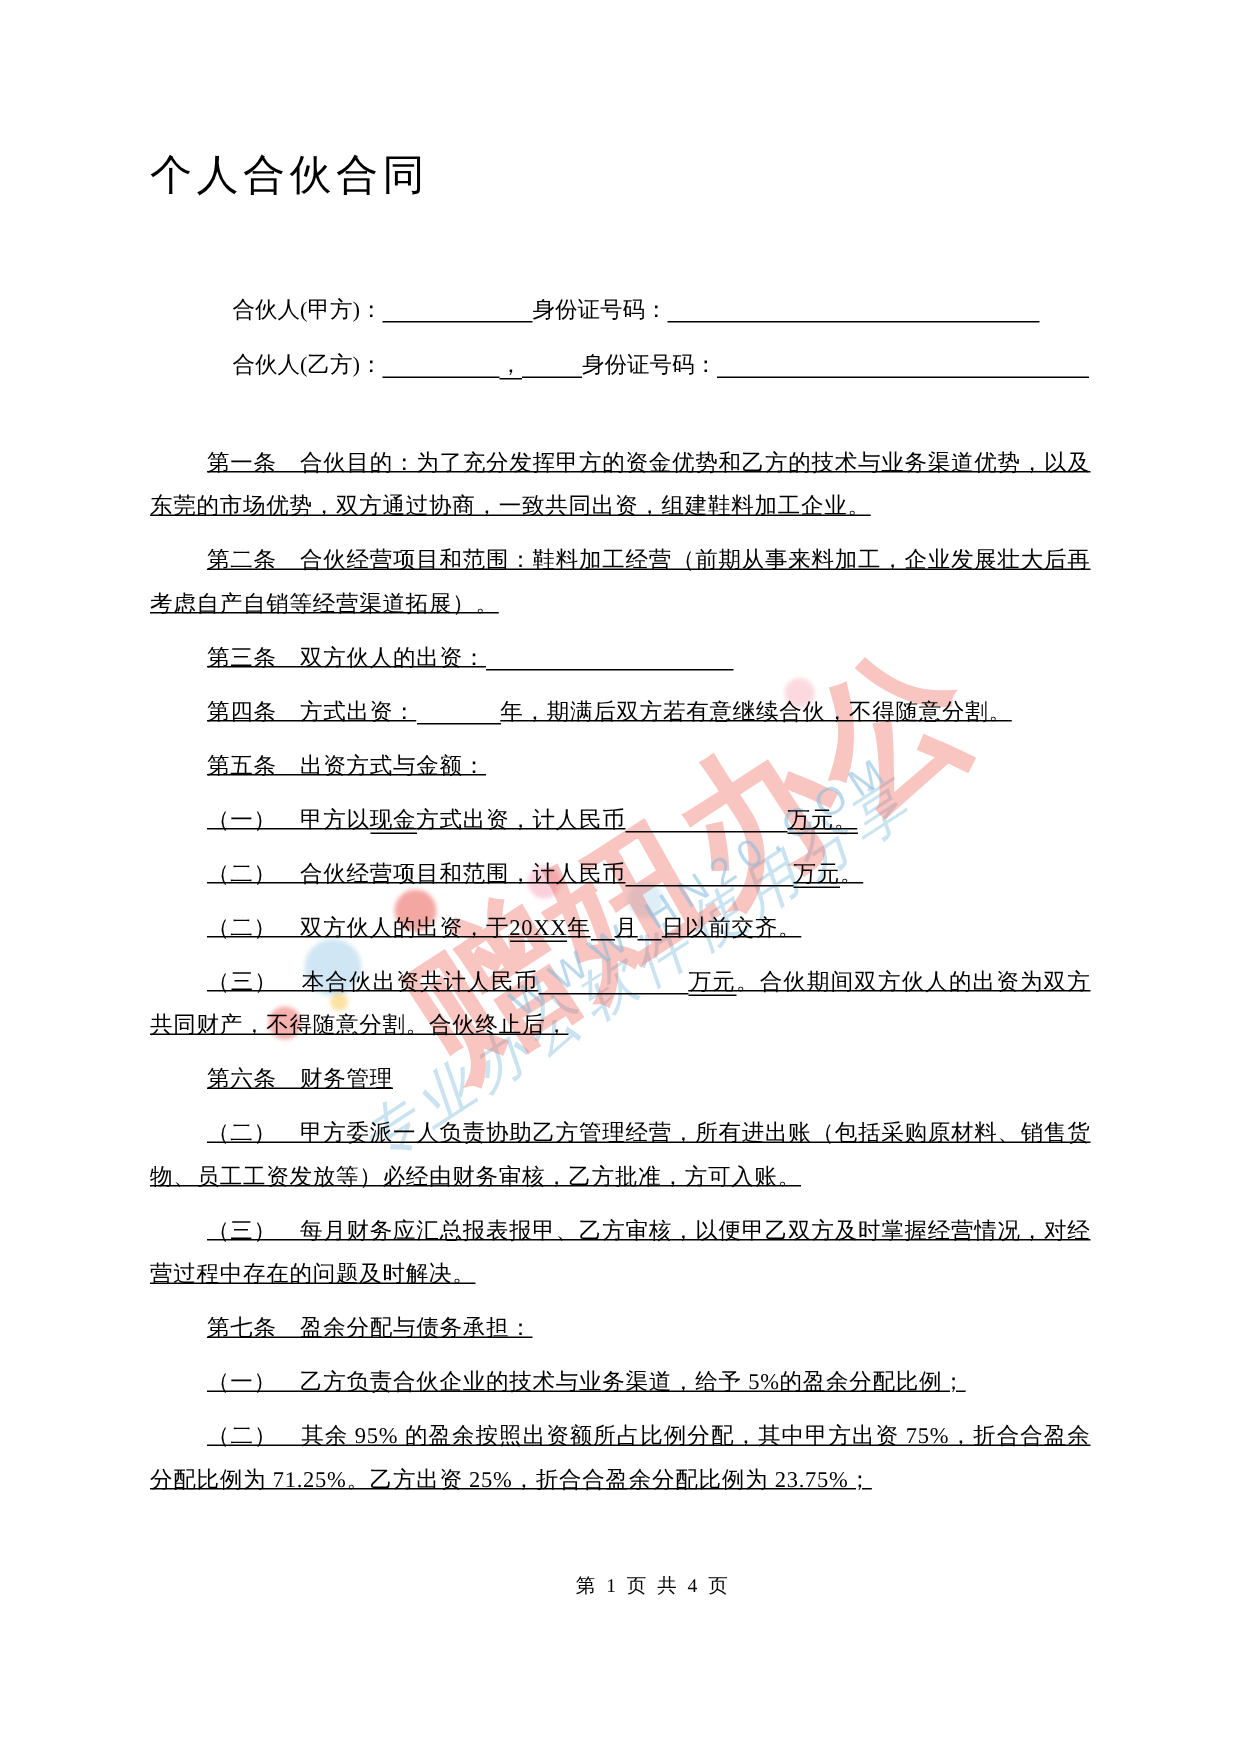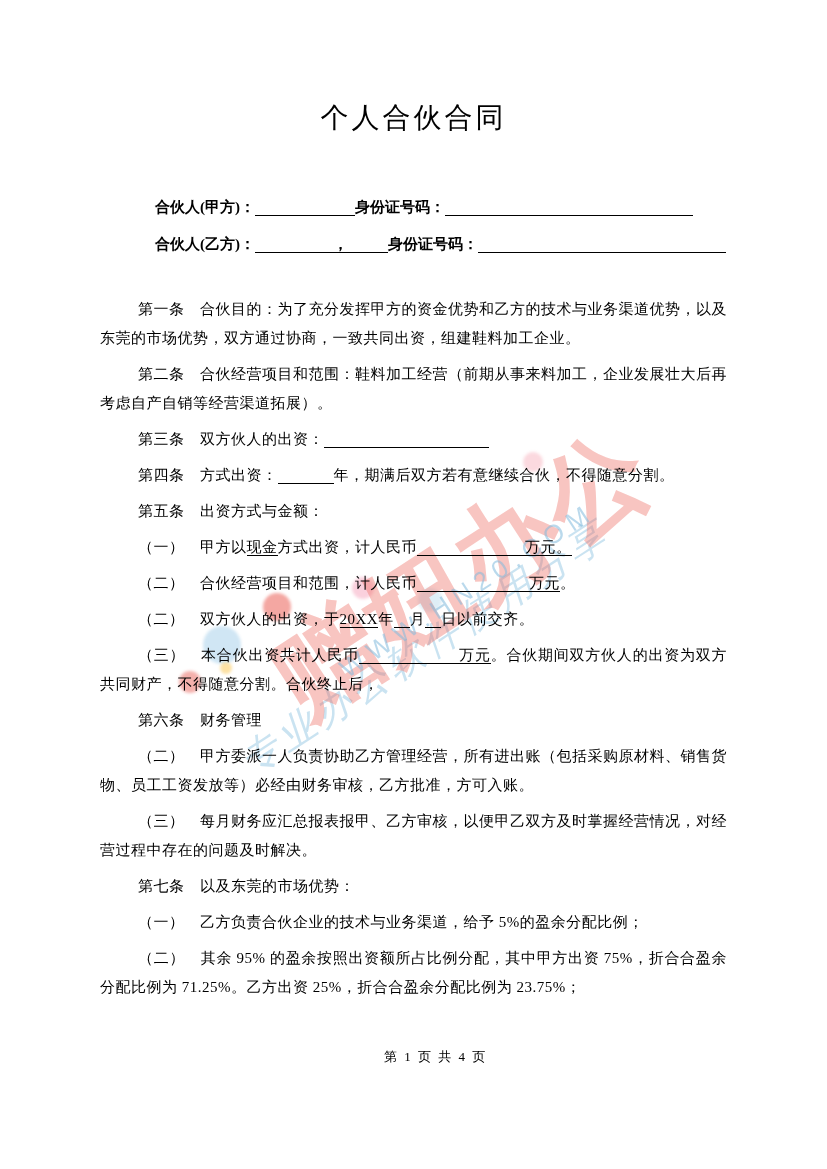--- a/index.html
+++ b/index.html
@@ -9,45 +9,46 @@
     margin:0 auto;
     background:#ffffff;
     overflow:hidden;
     font-family:"Liberation Serif","DejaVu Serif",serif;
     color:#000;
   }
   .content { position:relative; padding:0 100px; z-index:2; }
 
   .doc-title {
     margin:100px 0 0 0;
-    text-align:center;
+    text-align:left;
     font-size:28px;
     font-weight:400;
     letter-spacing:3px;
     line-height:36px;
   }
 
   .party-block { margin-top:60px; }
   .party-row {
     margin:0 0 15px 0;
     padding-left:55px;
     font-size:15px;
-    font-weight:bold;
+    font-weight:normal;
     line-height:22px;
     white-space:nowrap;
   }
 
   .body-block { margin-top:40px; }
   .para {
     margin:0 0 7px 0;
     font-size:15px;
     letter-spacing:0.5px;
     line-height:29px;
     text-align:justify;
     text-indent:38px;
+    text-decoration:underline;
   }
 
   .blank {
     display:inline-block;
     height:14px;
     vertical-align:-4px;
     border-bottom:1px solid #000;
   }
   .u { border-bottom:1px solid #000; }
 
@@ -128,20 +129,20 @@
         <p class="para"><span>第三条　双方伙人的出资：</span><span class="blank" style="width: 165px;"></span></p>
         <p class="para"><span>第四条　方式出资：</span><span class="blank" style="width: 56px;"></span><span>年，期满后双方若有意继续合伙，不得随意分割。</span></p>
         <p class="para"><span>第五条　出资方式与金额：</span></p>
         <p class="para"><span>（一）　甲方以</span><span class="u">现金</span><span>方式出资，计人民币</span><span class="blank" style="width: 108px;"></span><span class="u">万元。</span></p>
         <p class="para"><span>（二）　合伙经营项目和范围，计人民币</span><span class="blank" style="width: 112px;"></span><span class="u">万元</span><span>。</span></p>
         <p class="para"><span>（二）　双方伙人的出资，于</span><span class="u">20XX</span><span>年</span><span class="blank" style="width: 16px;"></span><span>月</span><span class="blank" style="width: 16px;"></span><span>日以前交齐。</span></p>
         <p class="para"><span>（三）　本合伙出资共计人民币</span><span class="blank" style="width: 100px;"></span><span class="u">万元</span><span>。合伙期间双方伙人的出资为双方共同财产，不得随意分割。合伙终止后，</span></p>
         <p class="para"><span>第六条　财务管理</span></p>
         <p class="para"><span>（二）　甲方委派一人负责协助乙方管理经营，所有进出账（包括采购原材料、销售货物、员工工资发放等）必经由财务审核，乙方批准，方可入账。</span></p>
         <p class="para"><span>（三）　每月财务应汇总报表报甲、乙方审核，以便甲乙双方及时掌握经营情况，对经营过程中存在的问题及时解决。</span></p>
-        <p class="para"><span>第七条　以及东莞的市场优势：</span></p>
+        <p class="para"><span>第七条　盈余分配与债务承担：</span></p>
         <p class="para"><span>（一）　乙方负责合伙企业的技术与业务渠道，给予 5%的盈余分配比例；</span></p>
         <p class="para"><span>（二）　其余 95% 的盈余按照出资额所占比例分配，其中甲方出资 75%，折合合盈余分配比例为 71.25%。乙方出资 25%，折合合盈余分配比例为 23.75%；</span></p>
       </div>
   </div>
 
   <div class="page-footer">第 1 页 共 4 页</div>
 </div>
 
 </body></html>

